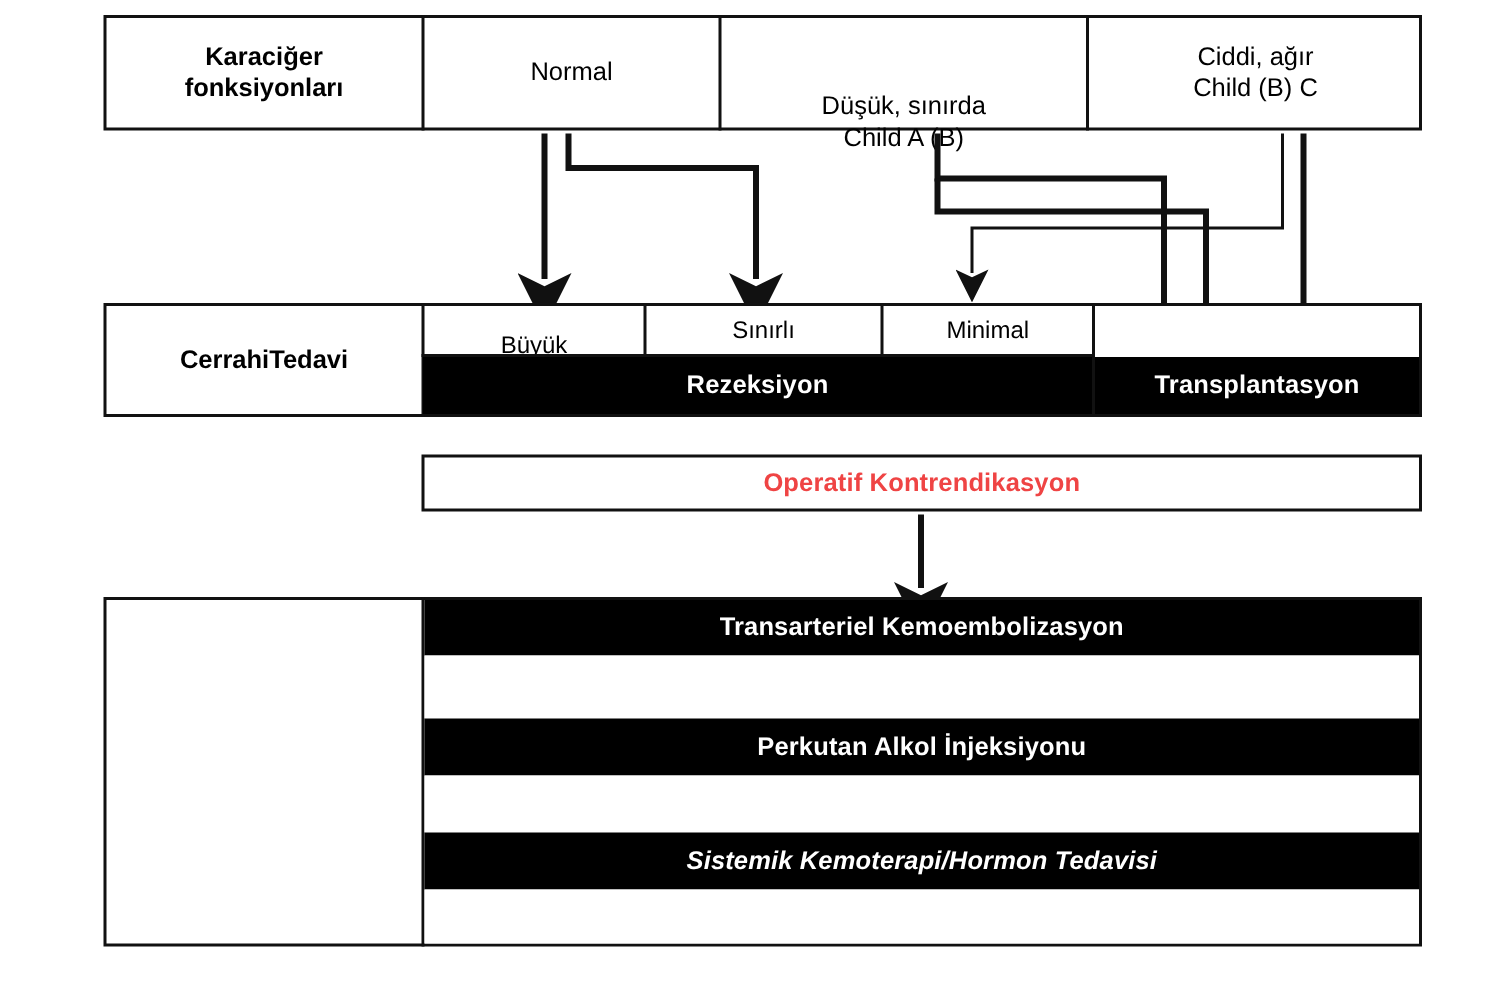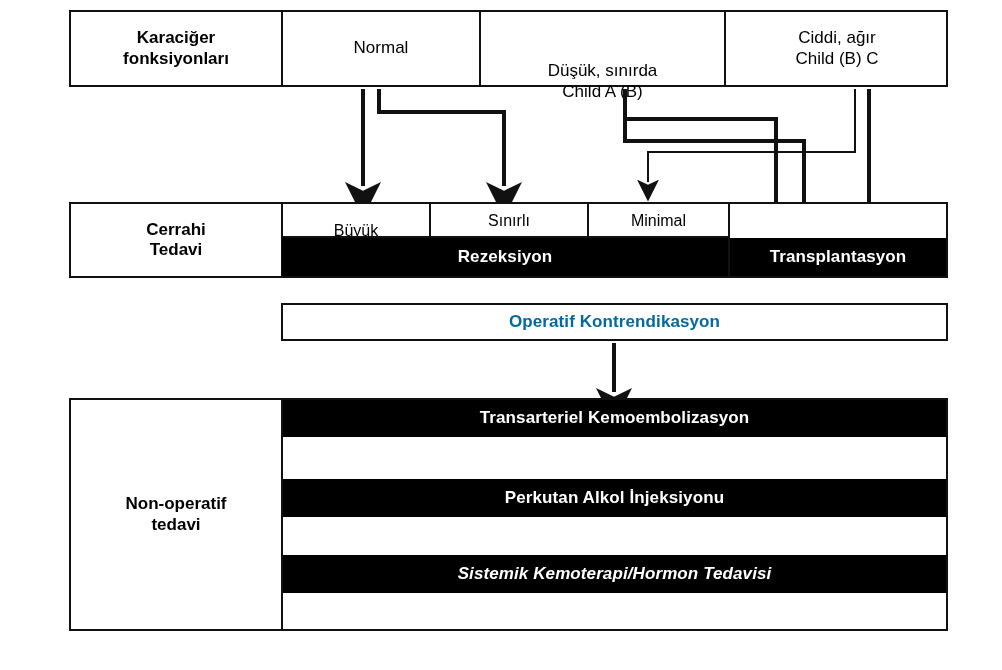--- a/index.html
+++ b/index.html
@@ -107,21 +107,21 @@
       <path d="M869,89 L869,214" stroke="#111111" stroke-width="4" fill="none" marker-end="url(#ahThick)"></path>
     </g>
 
     <g>
       <path d="M614,343 L614,392" stroke="#111111" stroke-width="4" fill="none" marker-end="url(#ahThick)"></path>
     </g>
   </svg>
 
   <div class="box" style="left:69px;top:202px;width:879px;height:76px;"></div>
 
-  <div class="cell f-label bold" style="left:71px;top:204px;width:210px;height:72px;flex-direction:column;">
+  <div class="cell f-label bold" style="left:71px;top:204px;width:210px;height:72px;flex-direction:row;">
     <span>Cerrahi</span>
     <span>Tedavi</span>
   </div>
   <div class="vline" style="left:281px;top:202px;height:76px;"></div>
 
   <div class="cell f-small reg" style="left:283px;top:220px;width:146px;height:22px;">
     <span>Büyük</span>
   </div>
   <div class="vline" style="left:429px;top:202px;height:36px;"></div>
 
@@ -139,30 +139,26 @@
   <div class="cell blk f-band" style="left:282px;top:238px;width:446px;height:38px;">
     <span>Rezeksiyon</span>
   </div>
   <div class="cell blk f-band" style="left: 730px; top: 204px; width: 216px; height: 72px; background: rgb(0, 0, 0);"></div>
 
   <div style="position:absolute;left:730px;top:204px;width:216px;height:34px;background:#ffffff;"></div>
   <div class="cell blk f-band" style="left:730px;top:238px;width:216px;height:38px;">
     <span>Transplantasyon</span>
   </div>
 
-  <div class="box f-band bold" style="left:281px;top:303px;width:667px;height:38px;color:#0369a1;background:#fff;">
+  <div class="box f-band bold" style="left:281px;top:303px;width:667px;height:38px;color:#ef4444;background:#fff;">
     <span>Operatif Kontrendikasyon</span>
   </div>
 
   <div class="box" style="left:69px;top:398px;width:879px;height:233px;"></div>
 
-  <div class="cell f-label bold" style="left:71px;top:400px;width:210px;height:229px;flex-direction:column;">
-    <span>Non-operatif</span>
-    <span>tedavi</span>
-  </div>
   <div class="vline" style="left:281px;top:398px;height:233px;"></div>
 
   <div class="cell blk f-band" style="left:283px;top:400px;width:663px;height:37px;">
     <span>Transarteriel Kemoembolizasyon</span>
   </div>
   <div class="cell" style="left:283px;top:437px;width:663px;height:42px;background:#fff;"></div>
 
   <div class="cell blk f-band" style="left:283px;top:479px;width:663px;height:38px;">
     <span>Perkutan Alkol İnjeksiyonu</span>
   </div>

